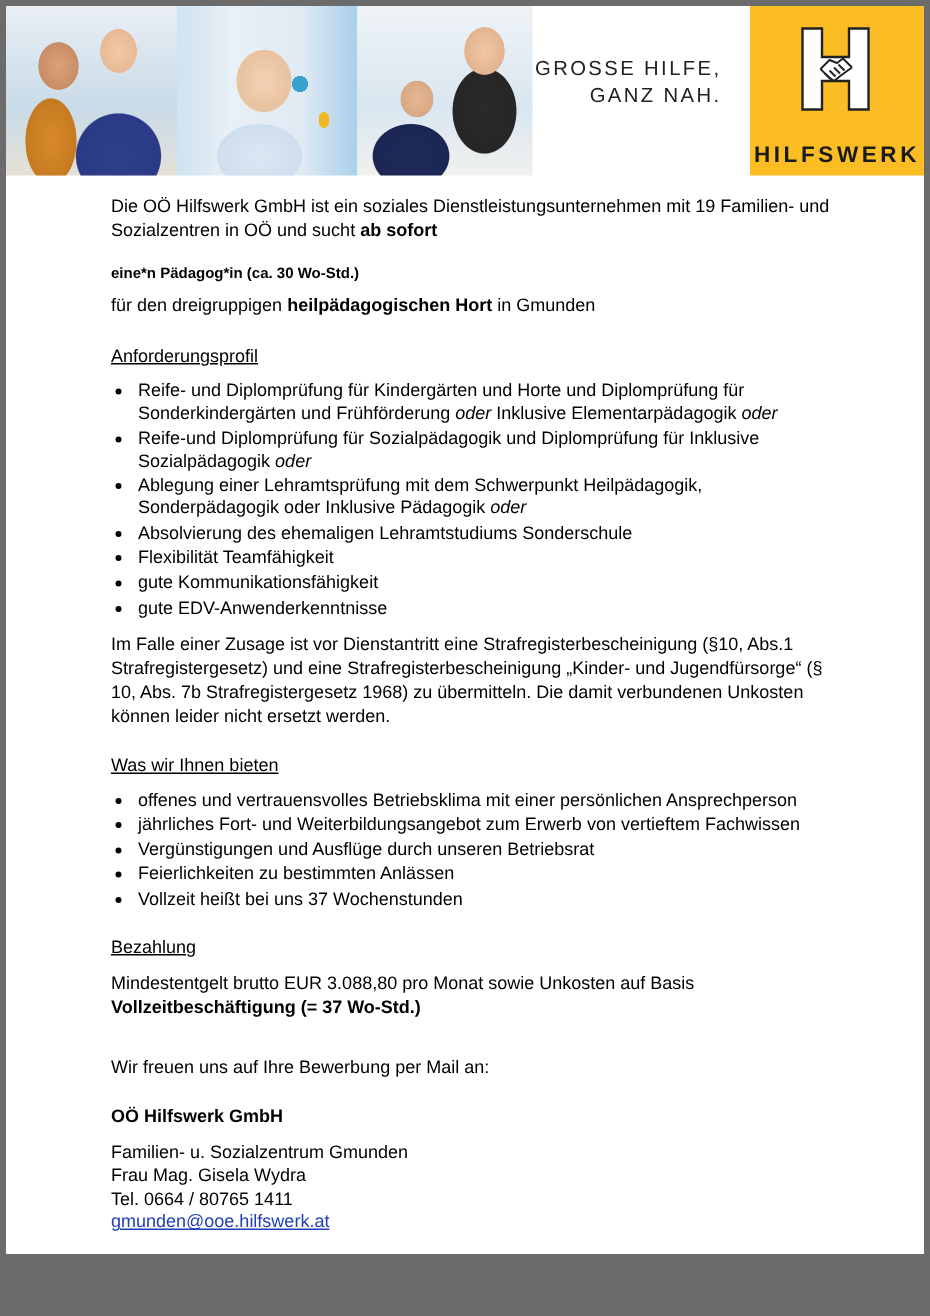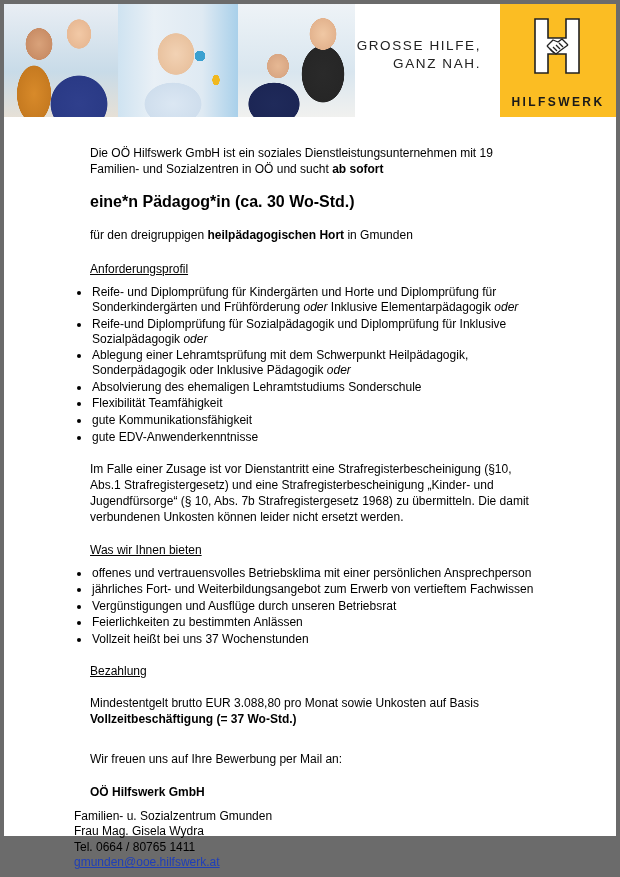--- a/index.html
+++ b/index.html
@@ -66,35 +66,35 @@
       width: 116px; height: 113px;
       background: #fbbd23;
     }
     .logo-mark {
       position: absolute; left: 34px; top: 14px;
       width: 46px; height: 56px;
     }
     .logo-text {
       position: absolute; left: 0; right: 0; top: 91px;
       text-align: center;
-      font-size: 12px; font-weight: bold;
+      font-size: 15px; font-weight: bold;
       letter-spacing: 2.4px;
       color: #1a1a1a;
     }
     .content {
       position: absolute;
       left: 70px; top: 125px;
       width: 480px;
       font-size: 12px;
       line-height: 16px;
     }
-    .content p { margin: 16px; }
+    .content p { margin: 0; }
     .intro { margin-bottom: 13px !important; }
     .job-title {
-      font-size: 16px; font-weight: bold;
+      font-size: 10px; font-weight: bold;
       line-height: 18px;
       margin-bottom: 3px !important;
     }
     .sub { margin-bottom: 18px !important; }
     .section-head {
       text-decoration: underline;
       margin-bottom: 8px !important;
     }
     ul.bullets {
       list-style: none; margin: 0 0 8px 0; padding: 0;

